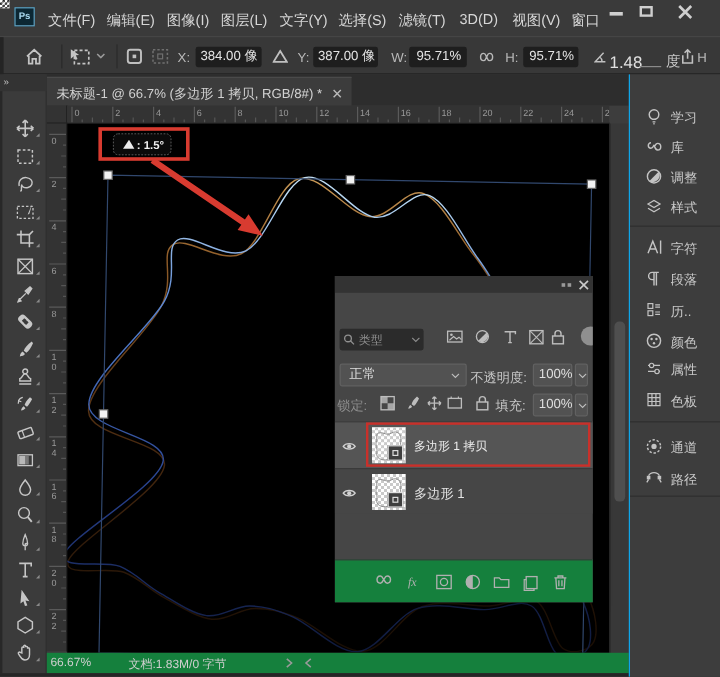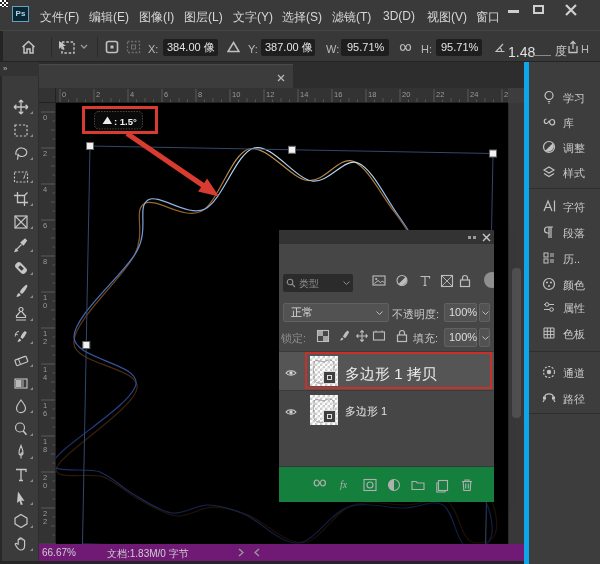--- a/index.html
+++ b/index.html
@@ -81,20 +81,21 @@
   <div class="abs" style="left:533px;top:24px;width:18px;height:1px;background:#8a8a8a;"></div>
   <div class="abs lbl" style="left:555px;top:12px;color:#c9c9c9;font-size:12px;">度</div>
   <svg class="abs" style="left:567px;top:9px" width="12" height="14" viewBox="0 0 12 14">
         <path d="M2 6 V12.5 H10 V6 M6 9 V1.5 M3.5 4 L6 1.5 L8.5 4" fill="none" stroke="#c0c0c0" stroke-width="1.3"></path>
       </svg>
   <div class="abs lbl" style="left:581px;top:12px;color:#b9b9b9;">H</div>
 </div>
 
 <div class="abs" id="tabbar" style="left:39px;top:62px;width:485px;height:26px;background:#2d2d2d;">
   <div class="abs" style="left:0;top:2px;width:254px;height:24px;background:#3c3c3c;border-top:1px solid #4a4a4a;">
+    <div class="abs" style="left:8px;top:6px;font-size:11px;color:#d2d2d2;white-space:nowrap;">未标题-1 @ 66.7% (多边形 1 拷贝, RGB/8#) *</div>
     <svg class="abs" style="left:238px;top:9px" width="8" height="8">
           <path d="M1 1 L7 7 M7 1 L1 7" stroke="#b9b9b9" stroke-width="1.2"></path>
         </svg>
   </div>
 </div>
 
 <div class="abs" id="toolbar" style="left:0;top:62px;width:39px;height:499px;background:#3b3b3b;border-right:1px solid #2e2e2e;">
       <div class="abs" style="left:0;top:0;width:2px;height:499px;background:#282828;"></div>
   <div class="abs" style="left:0;top:0;width:39px;height:14px;background:#333333;color:#bbbbbb;font-size:8px;letter-spacing:1px;padding-left:3px;line-height:13px;">»</div>
   <div class="abs" style="left:13px;top:37px;width:16px;height:16px;"><svg width="16" height="16" viewBox="0 0 16 16">
@@ -374,33 +375,33 @@
       <text x="114" y="124.5" font-size="9.5" font-weight="bold" fill="#f0f0f0" font-family="Liberation Sans">: 1.5°</text>
       <path d="M125.5 135.6 L201.1 187.2 L198.0 191.6 L219 196.5 L207.1 178.5 L204.1 182.9 L128.5 131.4 Z" fill="#d83b30"></path>
     </g>
   </svg>
 </div>
 
 <div class="abs" style="left:508px;top:103px;width:16px;height:441px;background:#383838;border-left:1px solid #2c2c2c;">
   <div class="abs" style="left:3px;top:165px;width:9px;height:150px;background:#4f4f4f;border-radius:4px;"></div>
 </div>
 
-<div class="abs" id="statusbar" style="left:39px;top:544px;width:485px;height:17px;background:#701a75;">
+<div class="abs" id="statusbar" style="left:39px;top:544px;width:485px;height:17px;background:#15803d;">
   <div class="abs" style="left:3px;top:3px;font-size:10px;color:#cfcfcf;">66.67%</div>
   <div class="abs" style="left:68px;top:3px;font-size:10px;color:#cfcfcf;">文档:1.83M/0 字节</div>
   <svg class="abs" style="left:198px;top:4px" width="8" height="9">
         <path d="M2 1 L6 4.5 L2 8" fill="none" stroke="#9a9a9a" stroke-width="1.3"></path>
       </svg>
   <svg class="abs" style="left:214px;top:4px" width="8" height="9">
         <path d="M6 1 L2 4.5 L6 8" fill="none" stroke="#9a9a9a" stroke-width="1.3"></path>
       </svg>
 </div>
 <div class="abs" style="left:0;top:561px;width:524px;height:3px;background:#262626;"></div>
 
-<div class="abs" id="rightpanel" style="left:524px;top:62px;width:76px;height:502px;background:#3d3d3d;border-left:5px solid #0ea5e9;">
+<div class="abs" id="rightpanel" style="left:524px;top:62px;width:76px;height:502px;background:#3d3d3d;border-left:1px solid #0ea5e9;">
   <div class="abs" style="left:13px;top:28px;width:14px;height:14px;"><svg width="14" height="14" viewBox="0 0 14 14">
           <circle cx="7" cy="5.5" r="4" fill="none" stroke="#c3c3c3" stroke-width="1.2"></circle>
           <path d="M5.5 9.5 H8.5 M5.8 11.5 H8.2 M6.3 13.2 H7.7" stroke="#c3c3c3" stroke-width="1.1"></path>
         </svg></div>
       <div class="abs lbl" style="left:34px;top:29px;">学习</div>
       <div class="abs" style="left:13px;top:53px;width:14px;height:14px;"><svg width="14" height="14" viewBox="0 0 14 14">
           <path d="M4.5 4 C1.5 4 1.5 8.5 4.5 8.5 C6.5 8.5 6.5 6 7 6 C7.5 6 7.5 10 10 10 C13.5 10 13.5 4.5 10 4.5 C8 4.5 8 7 7 7" fill="none" stroke="#c3c3c3" stroke-width="1.2"></path>
         </svg></div>
       <div class="abs lbl" style="left:34px;top:54px;">库</div>
       <div class="abs" style="left:13px;top:78px;width:14px;height:14px;"><svg width="14" height="14" viewBox="0 0 14 14">
@@ -542,21 +543,21 @@
         <div class="abs" style="left:31px;top:4px;width:28px;height:30px;">
           <div class="abs" style="left:0;top:0;width:28px;height:30px;background:#ffffff;background-image:linear-gradient(45deg,#c9c9c9 25%,transparent 25%,transparent 75%,#c9c9c9 75%),linear-gradient(45deg,#c9c9c9 25%,transparent 25%,transparent 75%,#c9c9c9 75%);background-size:5px 5px;background-position:0 0,2.5px 2.5px;">
             <svg width="28" height="30" viewBox="0 0 28 30" style="position:absolute;left:0;top:0">
               <path d="M4 6 C8 2 12 8 16 5 C21 2 25 6 24 11 C23 16 26 18 24 23 C22 28 16 26 13 27 C8 28 3 26 4 21 C5 17 2 15 4 11 Z" fill="none" stroke="#8a8a8a" stroke-width="0.8"></path>
             </svg>
             <div class="abs" style="left:13px;top:15px;width:13px;height:13px;background:#3f3f3f;border:1px solid #dddddd;">
               <div class="abs" style="left:3px;top:3px;width:5px;height:5px;border:1px solid #dddddd;"></div>
             </div>
           </div>
         </div>
-        <div class="abs" style="left:66px;top:13px;font-size:15px;color:#ececec;white-space:nowrap;">多边形 1 拷贝</div>
+        <div class="abs" style="left:66px;top:13px;font-size:10px;color:#ececec;white-space:nowrap;">多边形 1 拷贝</div>
       </div>
       <div class="abs" style="left:26px;top:122px;width:187px;height:37px;border:2px solid #c9302a;"></div>
       <div class="abs" style="left:0;top:160px;width:215px;height:38px;background:#464646;border-top:1px solid #3a3a3a;">
         <div class="abs" style="left:6px;top:13px;width:12px;height:12px;"><svg width="12" height="12" viewBox="0 0 12 12">
             <path d="M1 6 C3 3 9 3 11 6 C9 9 3 9 1 6 Z" fill="none" stroke="#d2d2d2" stroke-width="1.1"></path>
             <circle cx="6" cy="6" r="1.7" fill="#d2d2d2"></circle>
           </svg></div>
         <div class="abs" style="left:31px;top:4px;width:28px;height:30px;">
           <div class="abs" style="left:0;top:0;width:28px;height:30px;background:#ffffff;background-image:linear-gradient(45deg,#c9c9c9 25%,transparent 25%,transparent 75%,#c9c9c9 75%),linear-gradient(45deg,#c9c9c9 25%,transparent 25%,transparent 75%,#c9c9c9 75%);background-size:5px 5px;background-position:0 0,2.5px 2.5px;">
             <svg width="28" height="30" viewBox="0 0 28 30" style="position:absolute;left:0;top:0">

